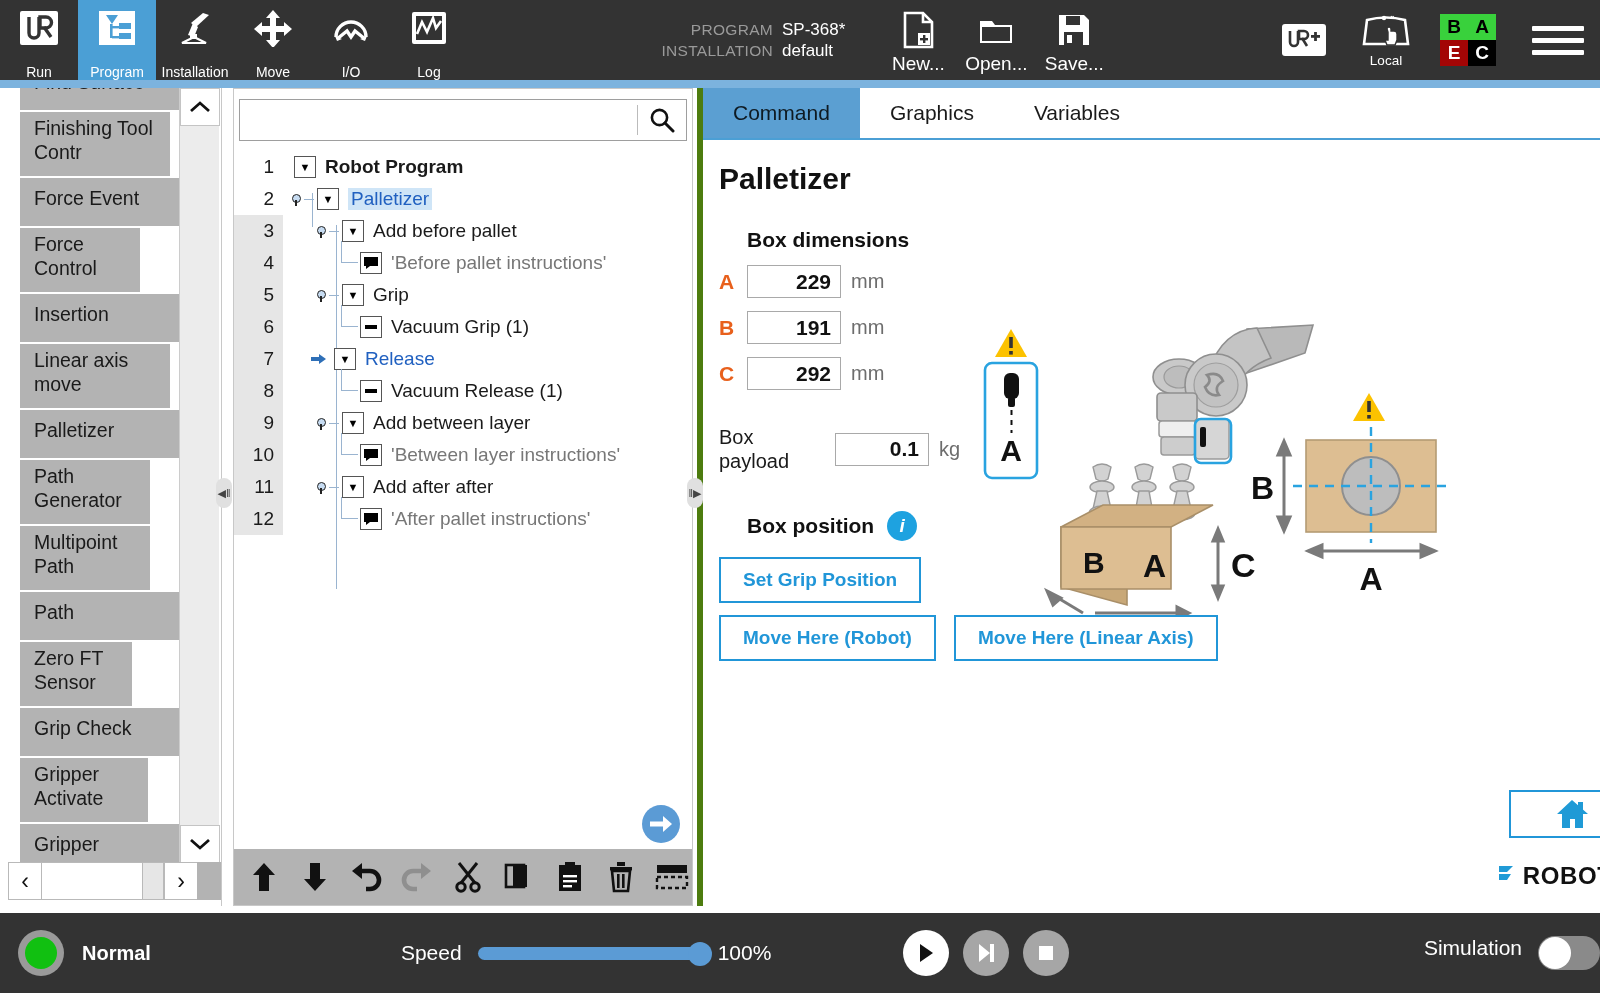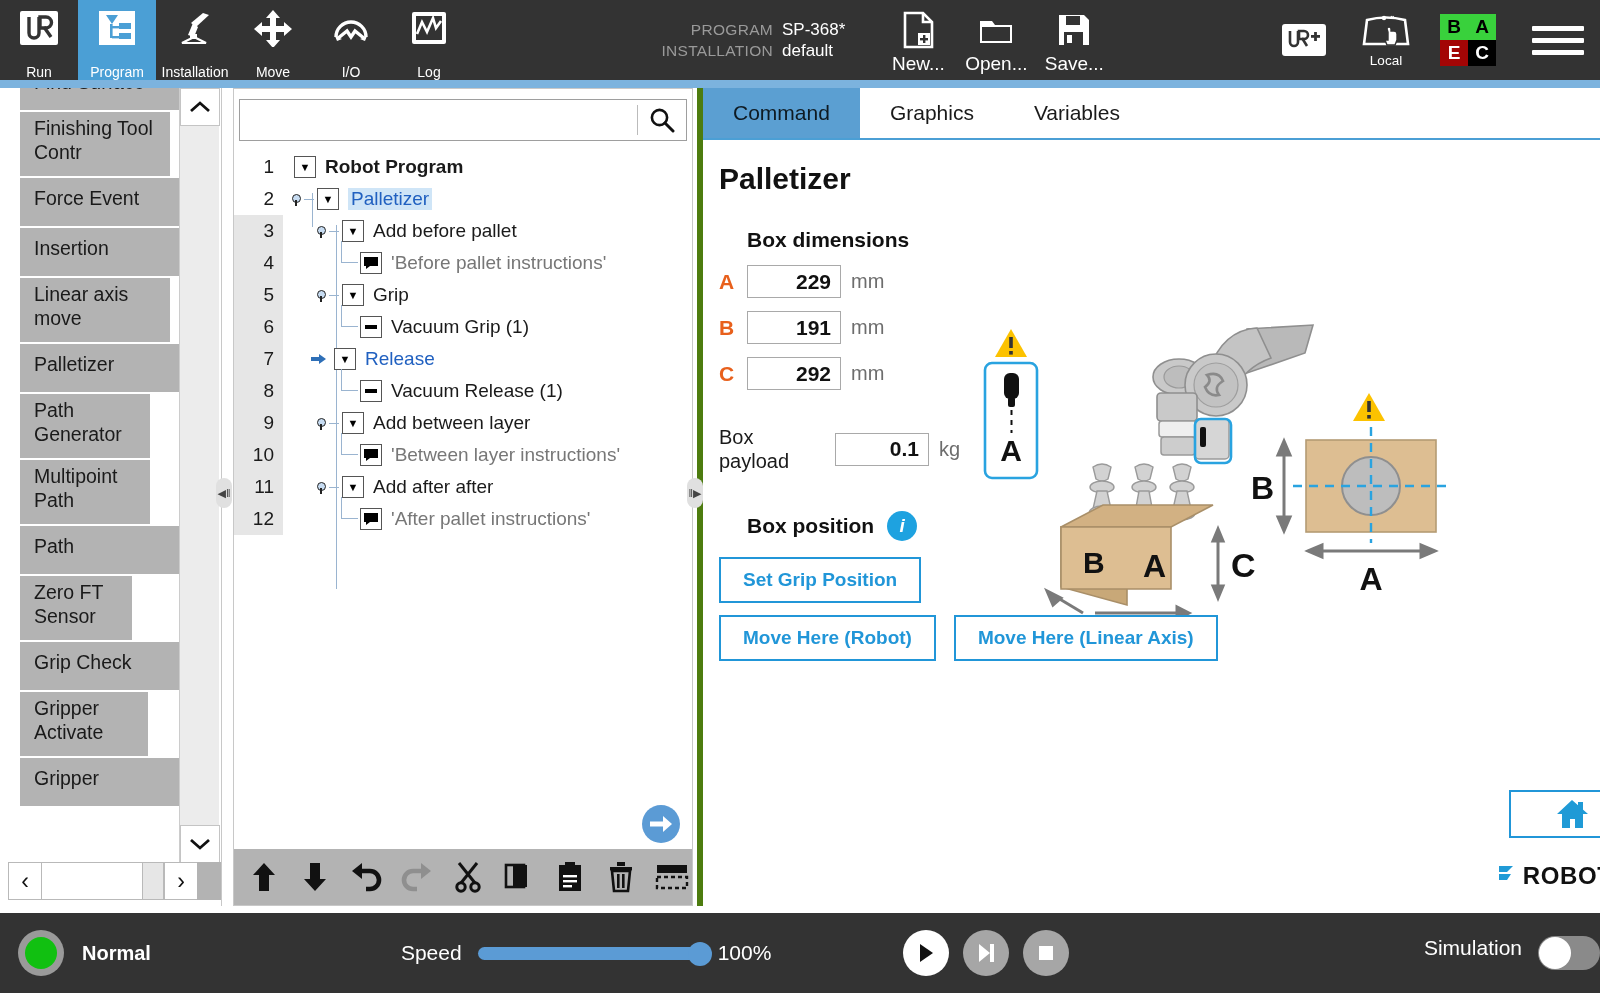--- a/index.html
+++ b/index.html
@@ -507,20 +507,23 @@
 <div id="sidebar">
   <div id="sb-list">
     <div class="sb-item" style="margin-top:-26px;">
         <span>Find Surface</span>
       </div>
     <div class="sb-item two wrap" style="width:150px">
         <span>Finishing Tool Contr</span>
       </div>
     <div class="sb-item">
         <span>Force Event</span>
+      </div>
+    <div class="sb-item two wrap" style="width:120px">
+        <span>Force Control</span>
       </div>
     <div class="sb-item">
         <span>Insertion</span>
       </div>
     <div class="sb-item two wrap" style="width:150px">
         <span>Linear axis move</span>
       </div>
     <div class="sb-item">
         <span>Palletizer</span>
       </div>

